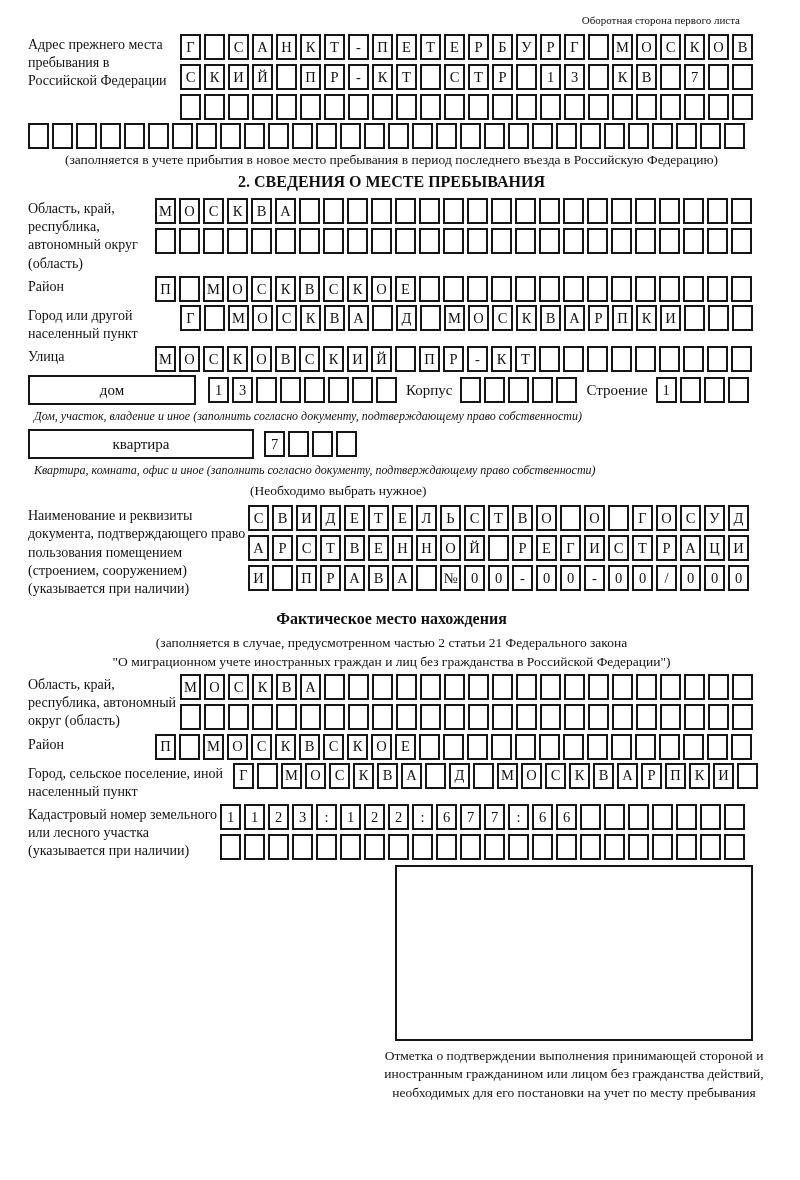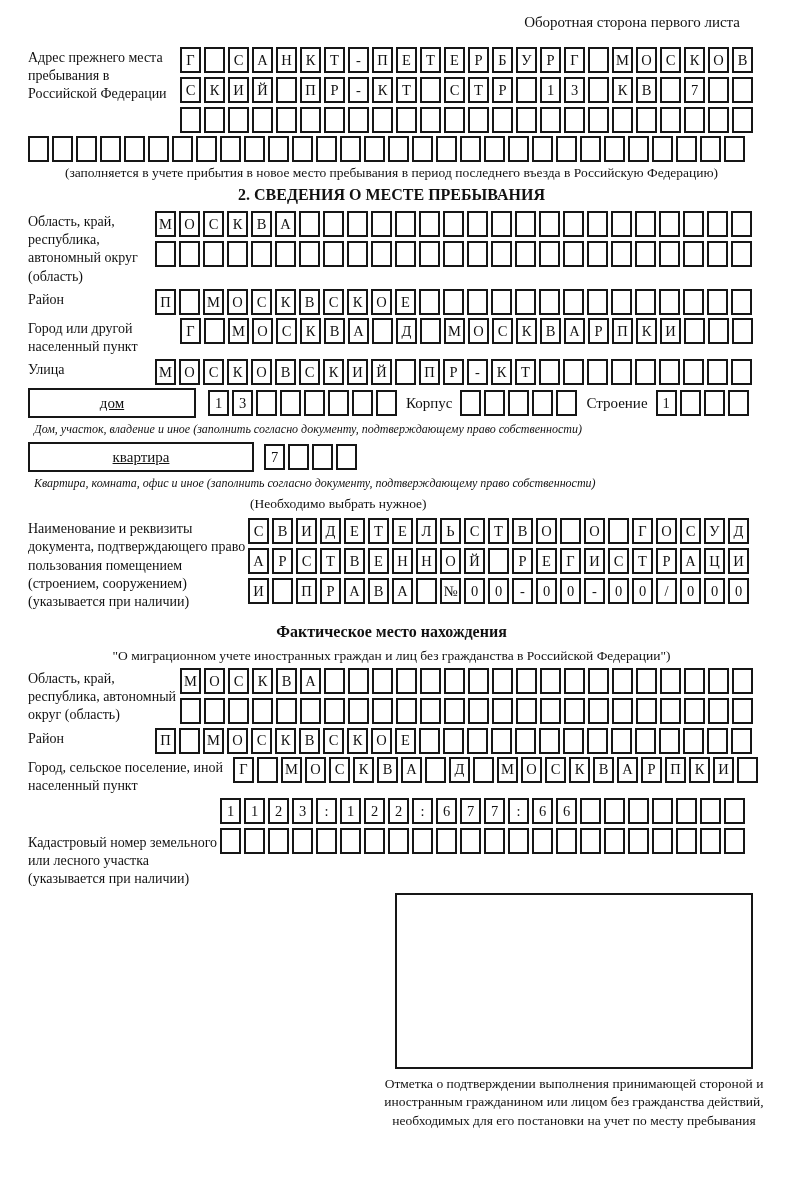--- a/index.html
+++ b/index.html
@@ -2,45 +2,45 @@
 <html><head>
 <meta charset="utf-8">
 <style>
   * { margin:0; padding:0; box-sizing:border-box; }
   html,body { background:#e8e8e8; }
   .page {
     width:800px; height:1180px; margin:0 auto; background:#ffffff;
     padding:14px 45px 0 28px; overflow:hidden; position:relative;
     font-family:"Liberation Serif","DejaVu Serif",serif; color:#111;
   }
-  .header-note { text-align:right; font-size:15px; padding-right:15px; margin-bottom:16px; }
+  .header-note { text-align:right; font-size:11px; padding-right:15px; margin-bottom:8px; }
 
   .field { display:flex; align-items:flex-start; margin-bottom:3px; }
   .label { font-size:14px; line-height:1.3; padding-top:2px; }
   .w127 { width:127px; flex:0 0 127px; }
   .w152 { width:152px; flex:0 0 152px; }
-  .w192 { width:192px; flex:0 0 192px;margin-top:34px; }
+  .w192 { width:192px; flex:0 0 192px; }
   .w205 { width:205px; flex:0 0 205px; }
   .w220 { width:220px; flex:0 0 220px; }
   .rows { display:flex; flex-direction:column; gap:4px; }
 
   .cells { display:flex; flex-wrap:nowrap; }
   .cell {
     width:21px; height:26px; flex:0 0 21px; margin-right:3px;
     border:2px solid #161616; display:flex; align-items:center; justify-content:center;
     font-size:14.5px; line-height:1;
   }
   .note-center { text-align:center; font-size:13.5px; margin:3px 0 4px 0; }
   .note-left { font-size:12px; margin:2px 0 5px 6px;font-style:italic; }
   .title-center { text-align:center; font-weight:bold; font-size:16px; margin:5px 0 7px 0; }
 
   .house-row { display:flex; align-items:center; margin:2px 0 4px 0; }
   .named-box {
     border:2px solid #161616; height:30px; display:flex; align-items:center;
-    justify-content:center; font-size:15px; flex:0 0 auto;text-decoration:underline;
+    justify-content:center; font-size:15px; flex:0 0 auto;
   }
   .house-box { width:168px; margin-right:12px; }
   .apt-box { width:226px; margin-right:10px; }
   .inline-label { font-size:15px; margin:0 8px 0 6px; white-space:nowrap; }
 
   .stay-row { display:flex; align-items:center; margin:4px 0 2px 0; }
   .stay-label { font-size:15px; flex:0 0 auto; }
   .checkbox {
     width:24px; height:29px; border:2px solid #161616; margin:0 12px 0 10px;
     display:flex; align-items:center; justify-content:center; font-size:15px; flex:0 0 auto;
@@ -441,20 +441,21 @@
           <span class="cell">0</span>
           <span class="cell">/</span>
           <span class="cell">0</span>
           <span class="cell">0</span>
           <span class="cell">0</span>
         </div>
     </div>
   </div>
 
   <div class="title-center" style="margin-top:12px;">Фактическое место нахождения</div>
+  <div class="note-center" style="margin-bottom:0;">(заполняется в случае, предусмотренном частью 2 статьи 21 Федерального закона</div>
   <div class="note-center">"О миграционном учете иностранных граждан и лиц без гражданства в Российской Федерации")</div>
 
   <div class="field">
     <div class="label w152">Область, край, республика, автономный округ (область)</div>
     <div class="rows">
       <div class="cells">
           <span class="cell">М</span>
           <span class="cell">О</span>
           <span class="cell">С</span>
           <span class="cell">К</span>

